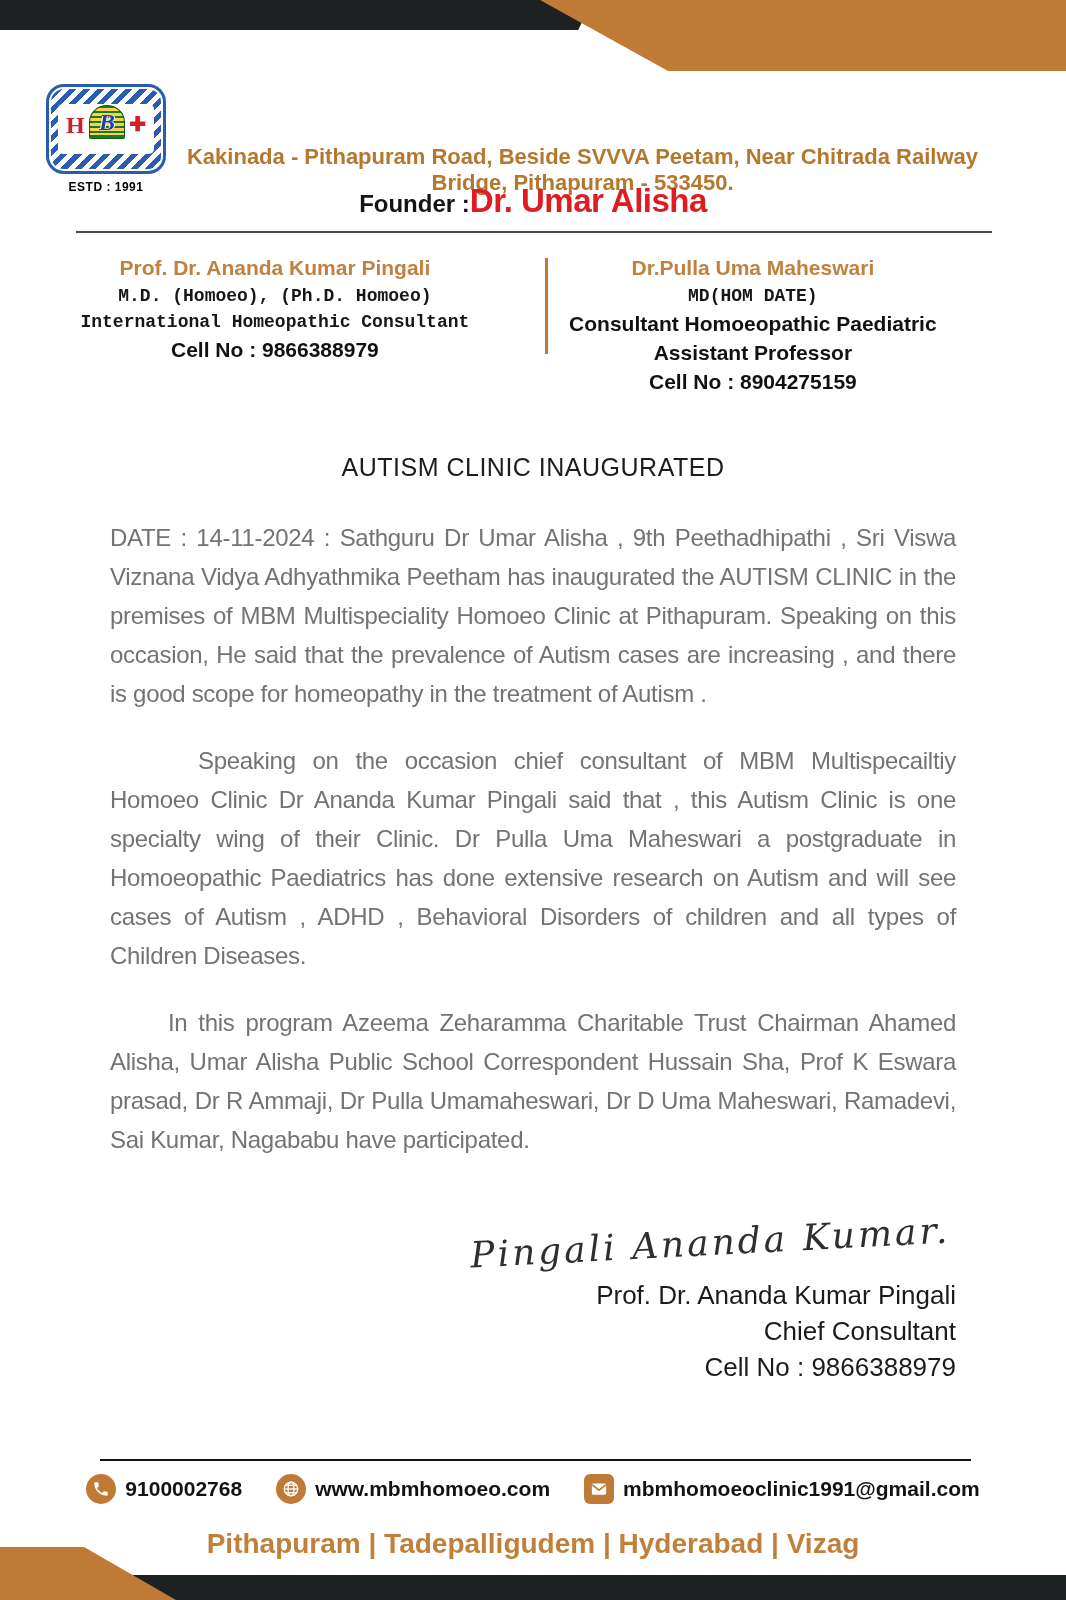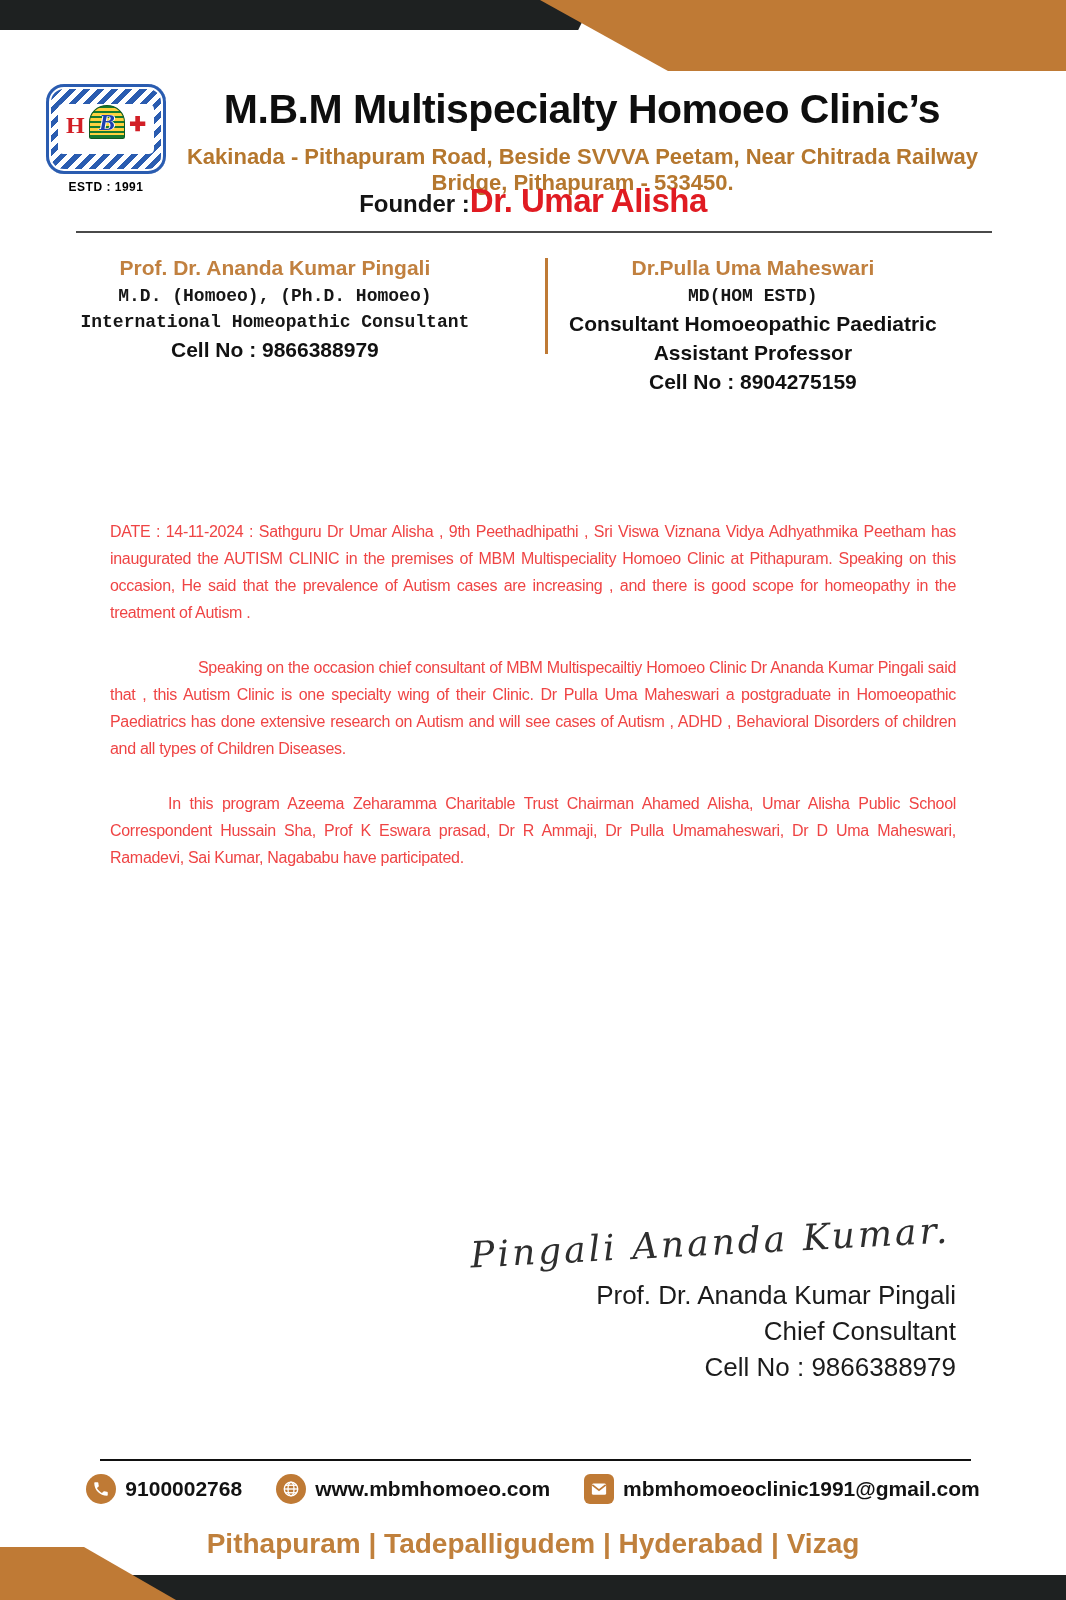--- a/index.html
+++ b/index.html
@@ -123,22 +123,22 @@
   .article-heading {
     position: absolute; left: 0; top: 453px; width: 1066px;
     text-align: center;
     font-size: 25px; font-weight: 500; letter-spacing: 0.5px;
     color: #1c1c1c;
   }
   .article-body {
     position: absolute; left: 110px; top: 518px; width: 846px;
   }
   .article-body p {
-    font-size: 16px; line-height: 27px; letter-spacing: -0.3px;
-    text-align: justify; color: #ef4444;
+    font-size: 24px; line-height: 39px; letter-spacing: -0.3px;
+    text-align: justify; color: #737373;
     margin-bottom: 28px;
   }
   .article-body p.indent-lg { text-indent: 88px; }
   .article-body p.indent-md { text-indent: 58px; }
   
   .signature-block {
     position: absolute; right: 110px; top: 1222px;
     text-align: right;
   }
   .signature-script {
@@ -190,45 +190,45 @@
     <div class="logo-inner">
       <span class="logo-h">H</span>
       <span class="logo-dome">
         <span class="logo-b">B</span>
       </span>
       <span class="logo-cross">✚</span>
     </div>
   </div>
   <div class="logo-estd">ESTD : 1991</div>
 
-  <div class="clinic-title">M.B.M Multispecialty Homoeo Clinic’s</div>
   <div class="clinic-address">Kakinada - Pithapuram Road, Beside SVVVA Peetam, Near Chitrada Railway Bridge,  Pithapuram - 533450.</div>
   <div class="founder-row">
     <span class="founder-label">Founder :</span>
     <span class="founder-name">Dr. Umar Alisha</span>
   </div>
   <div class="rule-1"></div>
 
   <div class="doctor-cols">
     <div class="doc-col left">
       <div class="doc-name">Prof. Dr. Ananda Kumar Pingali</div>
       <div class="doc-line-sm">M.D. (Homoeo), (Ph.D. Homoeo)</div>
       <div class="doc-line-sm">International Homeopathic Consultant</div>
       <div class="doc-line-lg">Cell No : 9866388979</div>
     </div>
     <div class="doc-col right">
       <div class="doc-name">Dr.Pulla Uma Maheswari</div>
-      <div class="doc-line-sm">MD(HOM ESTD)</div>
+      <div class="doc-line-sm">MD(HOM DATE)</div>
       <div class="doc-line-lg">Consultant Homoeopathic Paediatric</div>
       <div class="doc-line-lg">Assistant Professor</div>
       <div class="doc-line-lg">Cell No : 8904275159</div>
     </div>
   </div>
   <div class="col-divider"></div>
 
+  <div class="article-heading">AUTISM CLINIC INAUGURATED</div>
   <div class="article-body">
     <p>DATE : 14-11-2024 :  Sathguru Dr Umar Alisha , 9th Peethadhipathi , Sri Viswa Viznana Vidya Adhyathmika Peetham has inaugurated the AUTISM CLINIC in the premises of MBM Multispeciality Homoeo Clinic at Pithapuram. Speaking on this occasion, He said that the prevalence of Autism cases are increasing , and there is good scope for homeopathy in the treatment of Autism .</p>
     <p class="indent-lg">Speaking on the occasion chief consultant of MBM Multispecailtiy Homoeo Clinic Dr Ananda Kumar Pingali said that , this Autism Clinic is one specialty wing of their Clinic. Dr Pulla Uma Maheswari a postgraduate in Homoeopathic Paediatrics has done extensive research on Autism and will see cases of Autism , ADHD , Behavioral Disorders of children and all types of Children Diseases.</p>
     <p class="indent-md">In this program Azeema Zeharamma Charitable Trust Chairman Ahamed Alisha, Umar Alisha Public School Correspondent Hussain Sha, Prof K Eswara prasad, Dr R Ammaji, Dr Pulla Umamaheswari, Dr D Uma Maheswari, Ramadevi, Sai Kumar, Nagababu have participated.</p>
   </div>
 
   <div class="signature-block">
     <div><span class="signature-script">Pingali Ananda Kumar.</span></div>
     <div class="signatory-name">Prof. Dr. Ananda Kumar Pingali</div>
     <div class="signatory-role">Chief Consultant</div>

